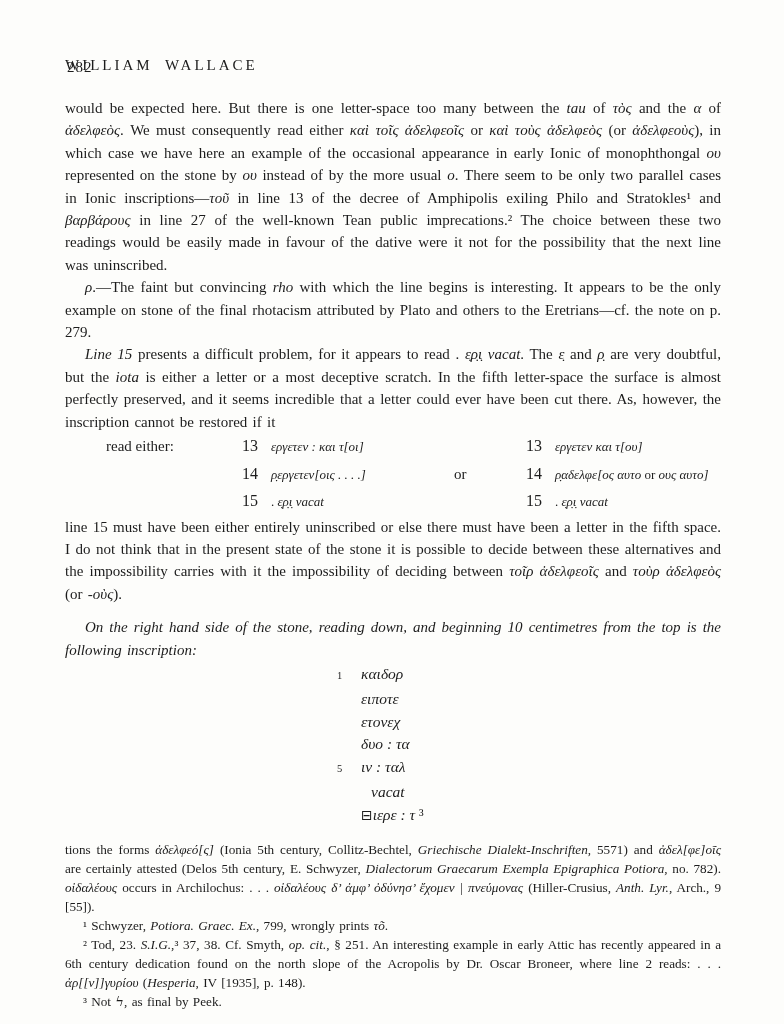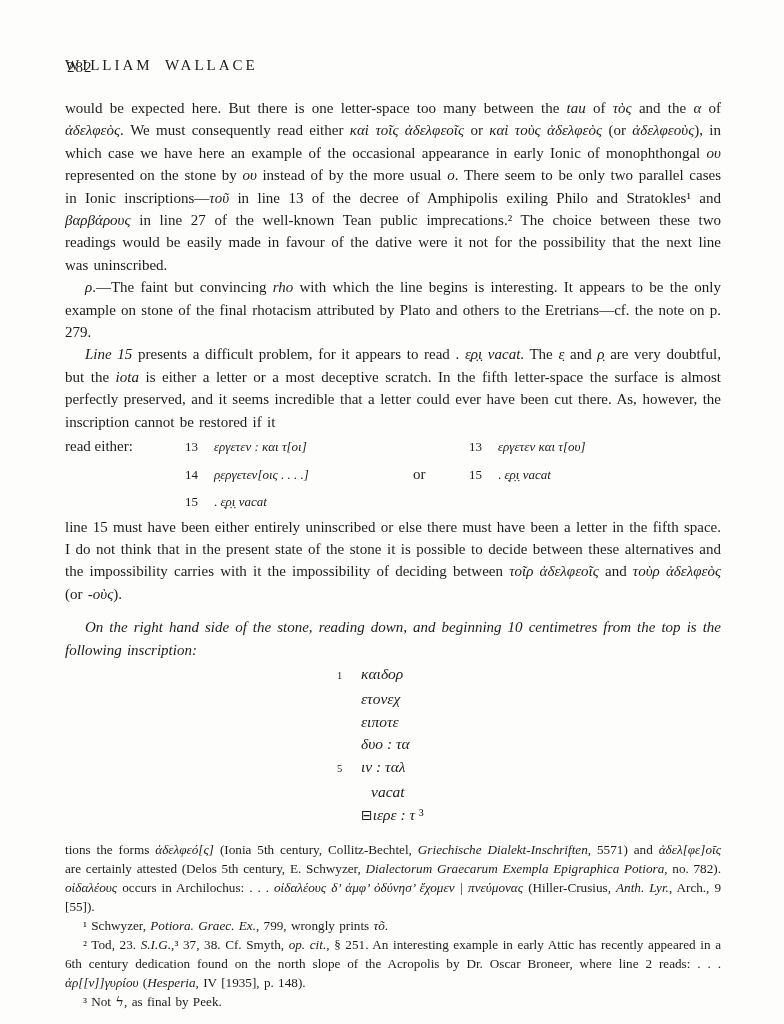--- a/index.html
+++ b/index.html
@@ -19,26 +19,26 @@
   .running{display:block;font-size:15px;letter-spacing:3px;word-spacing:6px;}
   .body-text{font-size:15px;line-height:22.4px;}
   .para{margin:0;text-align:justify;word-spacing:1.5px;}
   .indent{text-indent:20px;}
   .spaced{margin-top:11px;font-style:italic;}
   .i{font-style:italic;}
   .heta{font-style:normal;font-family:"DejaVu Sans","Liberation Sans",sans-serif;font-size:0.9em;}
   .gksym{font-family:"DejaVu Serif","DejaVu Sans",serif;}
   
   .rest-wrap{display:flex;align-items:flex-start;line-height:26.5px;margin:0;}
-  .read-either{width:120px;flex:none;}
+  .read-either{width:120px;flex:none;margin-left:41px;}
   .rest-col{flex:none;}
   .rest-col.left{width:224px;}
   .rest-or{width:56px;flex:none;align-self:center;padding-left:4px;}
   .rest-col.right{flex:1;}
-  .lnum{display:inline-block;width:16px;margin-right:13px;font-size:13px;}
+  .lnum{display:inline-block;width:16px;margin-right:13px;font-size:16px;margin-left:16px;}
   .ltext{font-size:13px;}
   
   .inscription{margin:2px 0 4px 272px;line-height:22.8px;font-size:15.5px;}
   .insc-row{white-space:nowrap;}
   .insc-num{display:inline-block;width:24px;font-size:10.5px;}
   .insc-row.vacat-row .insc-text{padding-left:10px;}
   
   .footnotes{margin-top:13px;font-size:13.2px;line-height:19px;}
   .fn{margin:0;text-align:justify;word-spacing:1px;}
   .fnindent{text-indent:18px;}
@@ -64,32 +64,33 @@
     <div class="rest-wrap">
       <div class="read-either">read either:</div>
       <div class="rest-col left">
         <div class="rest-row"><span class="lnum">13</span><span class="ltext"><span class="i">εργετεν : και τ[οι]</span></span></div>
         <div class="rest-row"><span class="lnum">14</span><span class="ltext"><span class="i">ρ̣εργετεν[οις . . . .]</span></span></div>
         <div class="rest-row"><span class="lnum">15</span><span class="ltext"><span>. </span><span class="i">ε̣ρ̣ι̣</span><span> </span><span class="i">vacat</span></span></div>
       </div>
       <div class="rest-or">or</div>
       <div class="rest-col right">
         <div class="rest-row"><span class="lnum">13</span><span class="ltext"><span class="i">εργετεν και τ[ου]</span></span></div>
+        <div class="rest-row"><span class="lnum">14</span><span class="ltext"><span class="i">ρ̣αδελφε[ος αυτο</span><span> or </span><span class="i">ους αυτο]</span></span></div>
         <div class="rest-row"><span class="lnum">15</span><span class="ltext"><span>. </span><span class="i">ε̣ρ̣ι̣</span><span> </span><span class="i">vacat</span></span></div>
       </div>
     </div>
 
     <p class="para"><span>line 15 must have been either entirely uninscribed or else there must have been a letter in the fifth space.  I do not think that in the present state of the stone it is possible to decide between these alternatives and the impossibility carries with it the impossibility of deciding between </span><span class="i">τοῖρ ἀδελφεοῖς</span><span> and </span><span class="i">τοὺρ ἀδελφεὸς</span><span> (or </span><span class="i">-οὺς</span><span>).</span></p>
 
     <p class="para indent spaced"><span>On the right hand side of the stone, reading down, and beginning 10 centimetres from the top is the following inscription:</span></p>
 
     <div class="inscription">
       <div class="insc-row"><span class="insc-num">1</span><span class="insc-text"><span class="i">καιδορ</span></span></div>
+      <div class="insc-row"><span class="insc-num"></span><span class="insc-text"><span class="i">ειποτε</span></span></div>
       <div class="insc-row"><span class="insc-num"></span><span class="insc-text"><span class="i">ετονεχ</span></span></div>
-      <div class="insc-row"><span class="insc-num"></span><span class="insc-text"><span class="i">ειποτε</span></span></div>
       <div class="insc-row"><span class="insc-num"></span><span class="insc-text"><span class="i">δυο : τα</span></span></div>
       <div class="insc-row"><span class="insc-num">5</span><span class="insc-text"><span class="i">ιν : ταλ</span></span></div>
       <div class="insc-row vacat-row"><span class="insc-num"></span><span class="insc-text"><span class="i">vacat</span></span></div>
       <div class="insc-row"><span class="insc-num"></span><span class="insc-text"><span class="heta">⊟</span><span class="i">ιερε : τ</span><span> ³</span></span></div>
     </div>
 
   </div>
 
   <div class="footnotes">
     <p class="fn"><span>tions the forms </span><span class="i">ἀδελφεό[ς]</span><span> (Ionia 5th century, Collitz-Bechtel, </span><span class="i">Griechische Dialekt-Inschriften</span><span>, 5571) and </span><span class="i">ἀδελ[φε]οῖς</span><span> are certainly attested (Delos 5th century, E. Schwyzer, </span><span class="i">Dialectorum Graecarum Exempla Epigraphica Potiora</span><span>, no. 782).  </span><span class="i">οἰδαλέους</span><span> occurs in Archilochus: . . . </span><span class="i">οἰδαλέους δ’ ἀμφ’ ὀδύνησ’ ἔχομεν | πνεύμονας</span><span> (Hiller-Crusius, </span><span class="i">Anth. Lyr.</span><span>, Arch., 9 [55]).</span></p>

